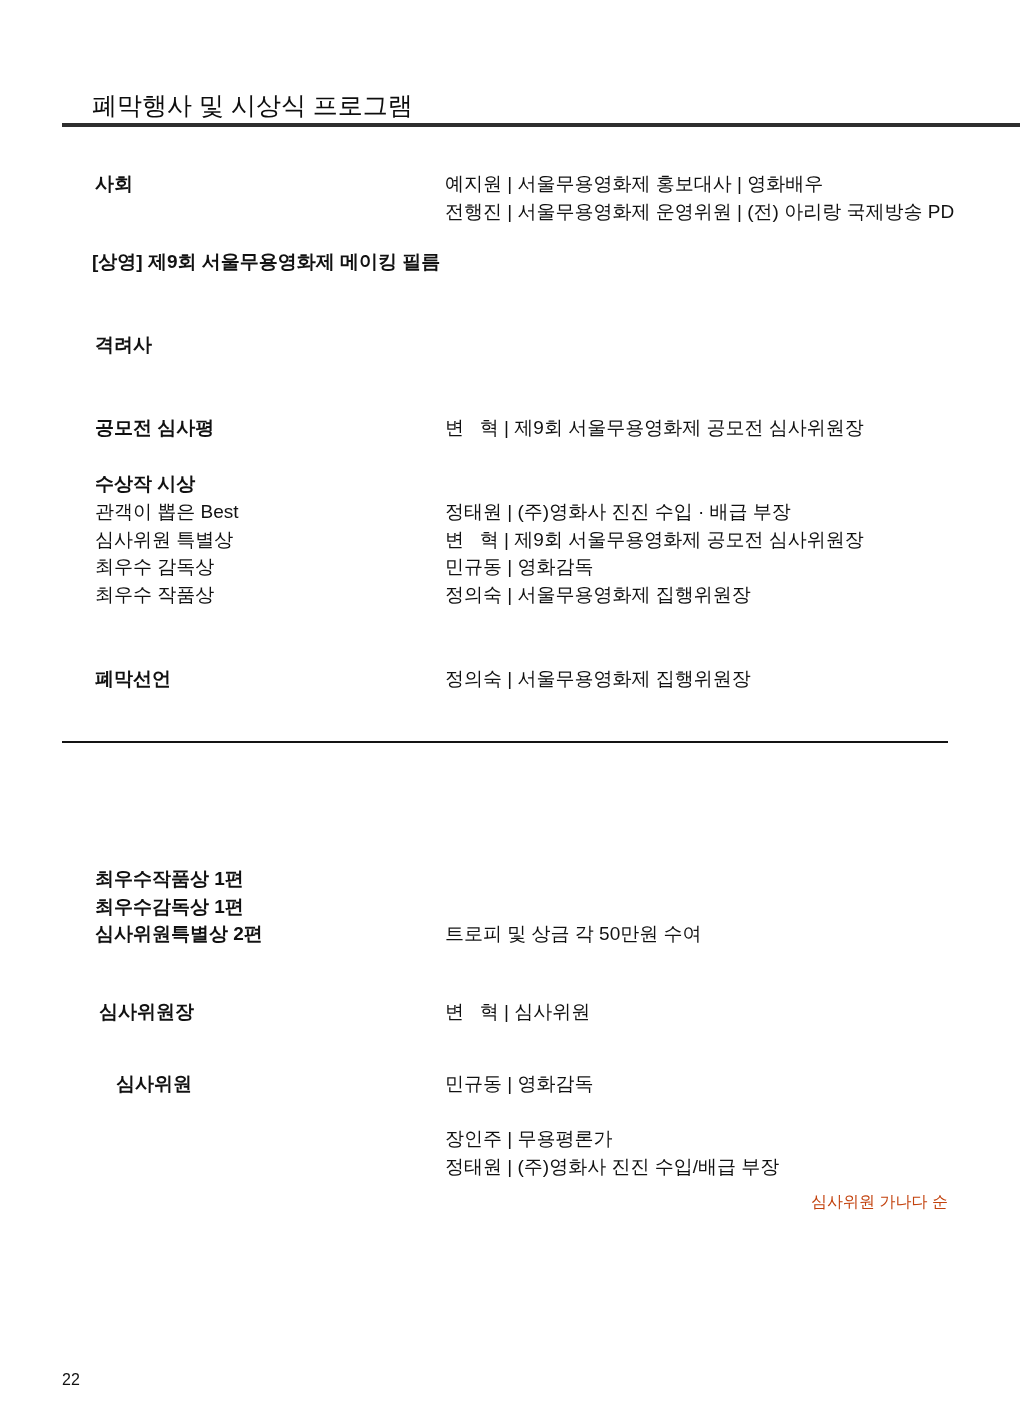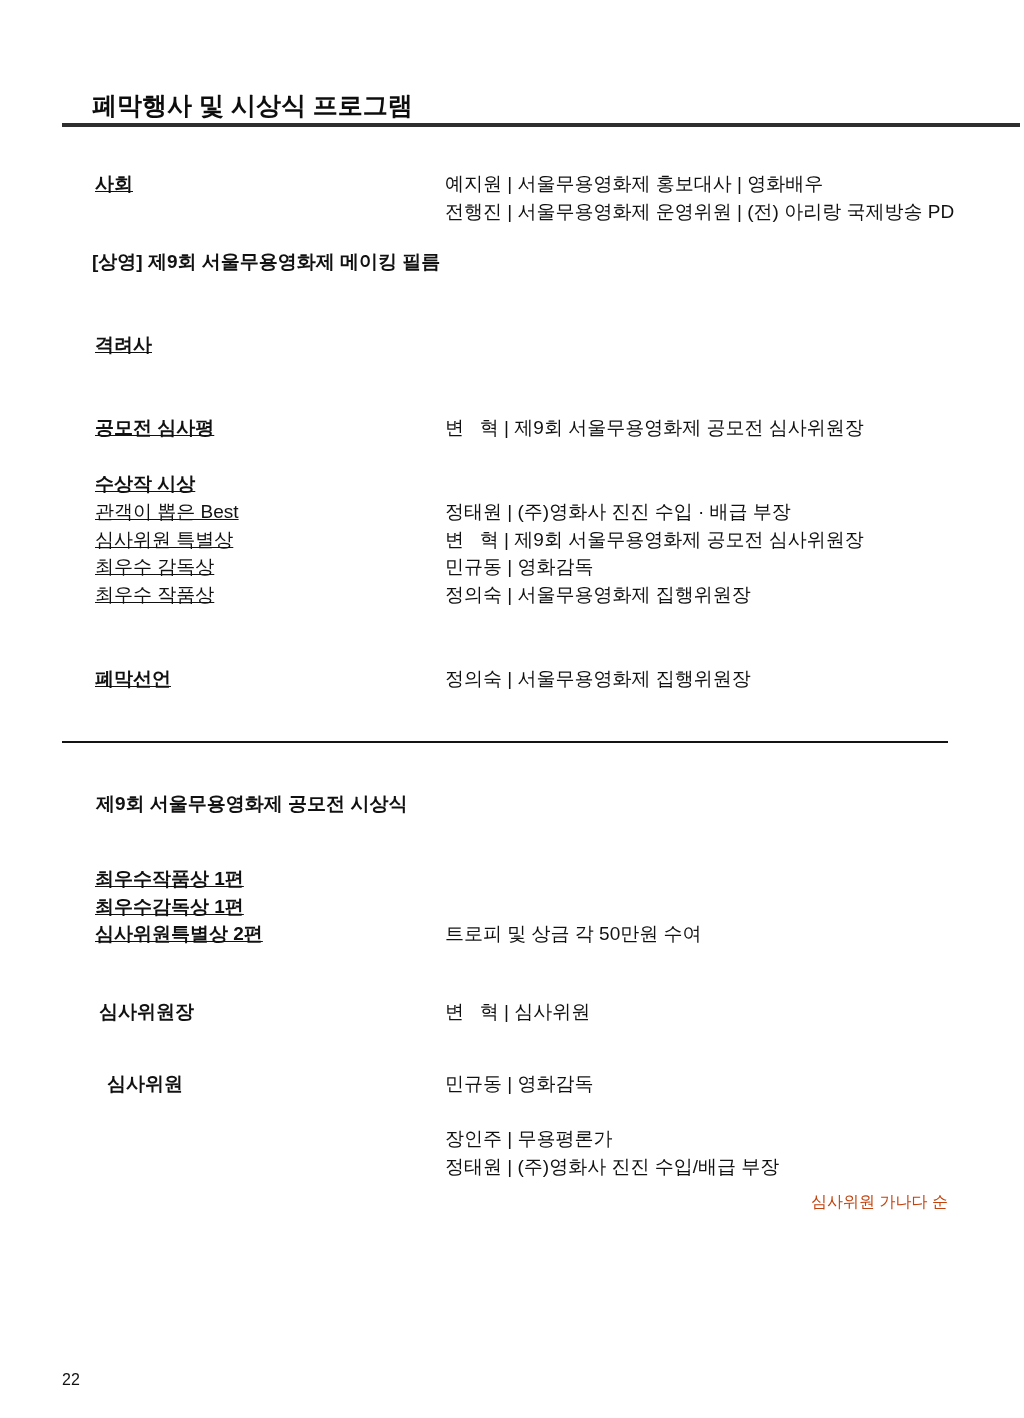--- a/index.html
+++ b/index.html
@@ -19,31 +19,31 @@
     white-space: pre-wrap;
     color: #111111;
   }
   .b { font-weight: 700; }
   .title {
     position: absolute;
     left: 92px;
     top: 72px;
     font-size: 25px;
     line-height: 32px;
-    font-weight: 700;
+    font-weight: 400;
     color: #0d0d0d;
     white-space: pre-wrap;
   }
   .rule {
     position: absolute;
     left: 62px;
   }
   .rule-top { top: 123px; width: 958px; height: 4px; background: #2e2e2e; }
   .rule-mid { top: 741px; width: 886px; height: 2px; background: #141414; }
-  .lbl { left: 95px; text-decoration: underline; }
+  .lbl { left: 95px; }
   .val { left: 445px; }
   .footnote {
     position: absolute;
     right: 76px;
     top: 1191px;
     font-size: 16px;
     line-height: 22px;
     white-space: pre-wrap;
     color: #c2410c;
   }
@@ -88,33 +88,32 @@
   <div class="t val" style="top:553px">민규동 | 영화감독</div>
 
   <div class="t lbl" style="top:581px">최우수 작품상</div>
   <div class="t val" style="top:581px">정의숙 | 서울무용영화제 집행위원장</div>
 
   <div class="t b lbl" style="top:665px">폐막선언</div>
   <div class="t val" style="top:665px">정의숙 | 서울무용영화제 집행위원장</div>
 
   <div class="rule rule-mid"></div>
 
-  <div class="t b" style="left:96px; top:790px">제9회 서울무용영화제 공모전 시상식</div>
 
   <div class="t b lbl" style="top:865px">최우수작품상 1편</div>
 
   <div class="t b lbl" style="top:893px">최우수감독상 1편</div>
 
   <div class="t b lbl" style="top:920px">심사위원특별상 2편</div>
   <div class="t val" style="top:920px">트로피 및 상금 각 50만원 수여</div>
 
   <div class="t b" style="left:99px; top:998px">심사위원장</div>
   <div class="t val" style="top:998px">변   혁 | 심사위원</div>
 
-  <div class="t b" style="left:107px; top:1070px">심사위원</div>
+  <div class="t b" style="left:116px; top:1070px">심사위원</div>
   <div class="t val" style="top:1070px">민규동 | 영화감독</div>
   <div class="t val" style="top:1125px">장인주 | 무용평론가</div>
   <div class="t val" style="top:1153px">정태원 | (주)영화사 진진 수입/배급 부장</div>
 
   <div class="footnote">심사위원 가나다 순</div>
 
   <div class="pagenum">22</div>
 
 </div>
 

